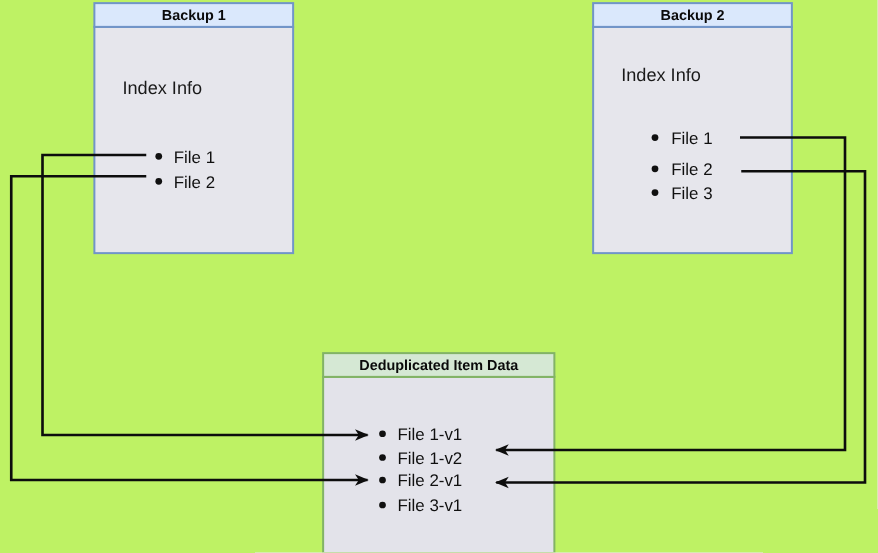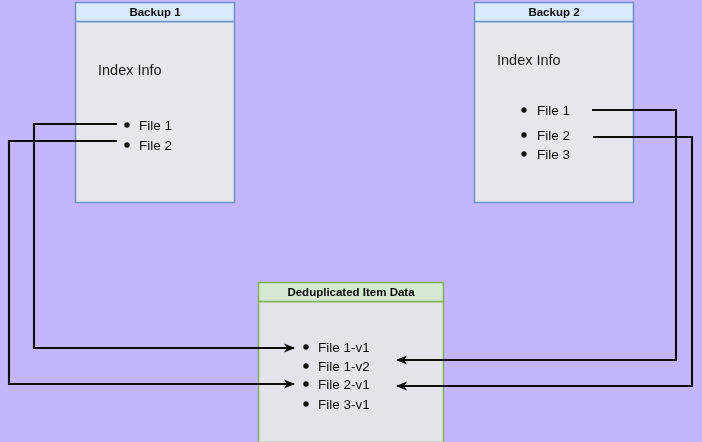--- a/index.html
+++ b/index.html
@@ -10,21 +10,21 @@
   body {
     width: 702px;
     height: 442px;
     overflow: hidden;
     font-family: "Liberation Sans", sans-serif;
   }
   #canvas {
     position: relative;
     width: 702px;
     height: 442px;
-    background: #c4b5fd;
+    background: #bef264;
   }
   svg.diagram {
     position: absolute;
     left: 0;
     top: 0;
     width: 702px;
     height: 442px;
   }
   .box-title {
     font-size: 11.5px;

